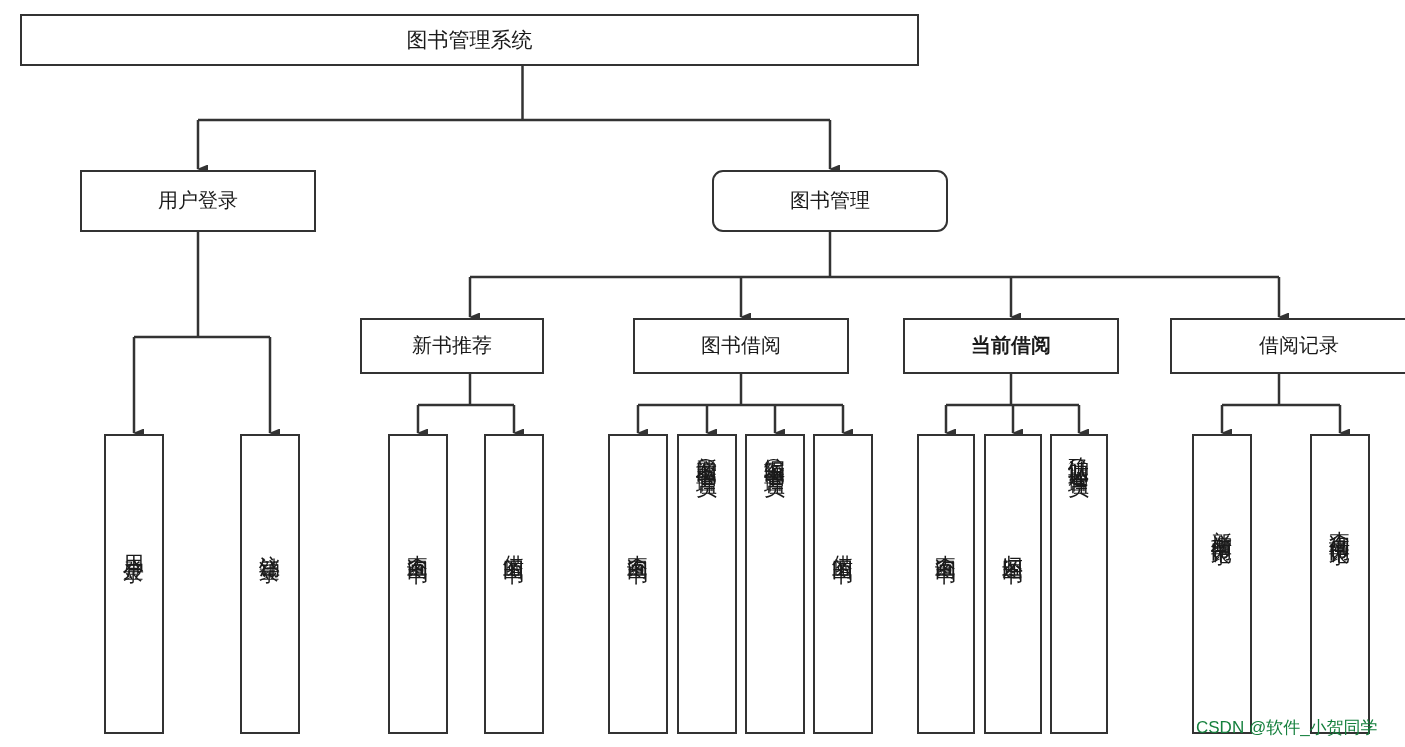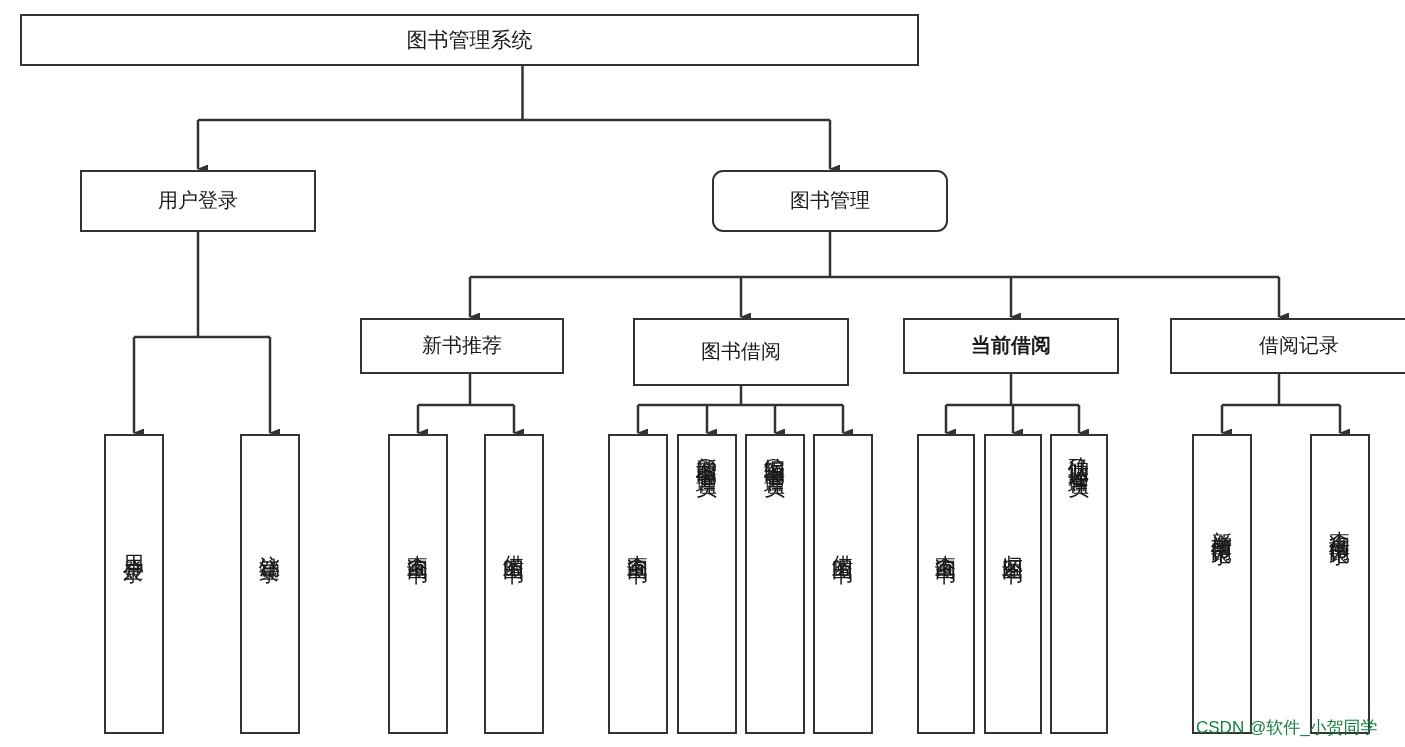--- a/index.html
+++ b/index.html
@@ -118,24 +118,24 @@
   <div id="nodes-layer">
       <div class="node-box root horizontal" style="left: 20px; top: 14px; width: 899px; height: 52px;">
         <span class="node-label">图书管理系统</span>
       </div>
       <div class="node-box level2 horizontal" style="left: 80px; top: 170px; width: 236px; height: 62px;">
         <span class="node-label">用户登录</span>
       </div>
       <div class="node-box level2 horizontal" style="left: 712px; top: 170px; width: 236px; height: 62px; border-radius: 11px;">
         <span class="node-label">图书管理</span>
       </div>
-      <div class="node-box level3 horizontal" style="left: 360px; top: 318px; width: 204px; height: 56px;">
+      <div class="node-box level3 horizontal" style="left: 360px; top: 318px; width: 184px; height: 56px;">
         <span class="node-label">新书推荐</span>
       </div>
-      <div class="node-box level3 horizontal" style="left: 633px; top: 318px; width: 216px; height: 68px;">
+      <div class="node-box level3 horizontal" style="left: 633px; top: 318px; width: 216px; height: 56px;">
         <span class="node-label">图书借阅</span>
       </div>
       <div class="node-box level3 horizontal" style="left: 903px; top: 318px; width: 216px; height: 56px; font-weight: bold;">
         <span class="node-label">当前借阅</span>
       </div>
       <div class="node-box level3 horizontal" style="left: 1170px; top: 318px; width: 258px; height: 56px;">
         <span class="node-label">借阅记录</span>
       </div>
       <div class="node-box leaf" style="left: 104px; top: 434px; width: 60px; height: 300px;">
         <span class="node-label" style="margin-top: 102px;">用户登录</span>

